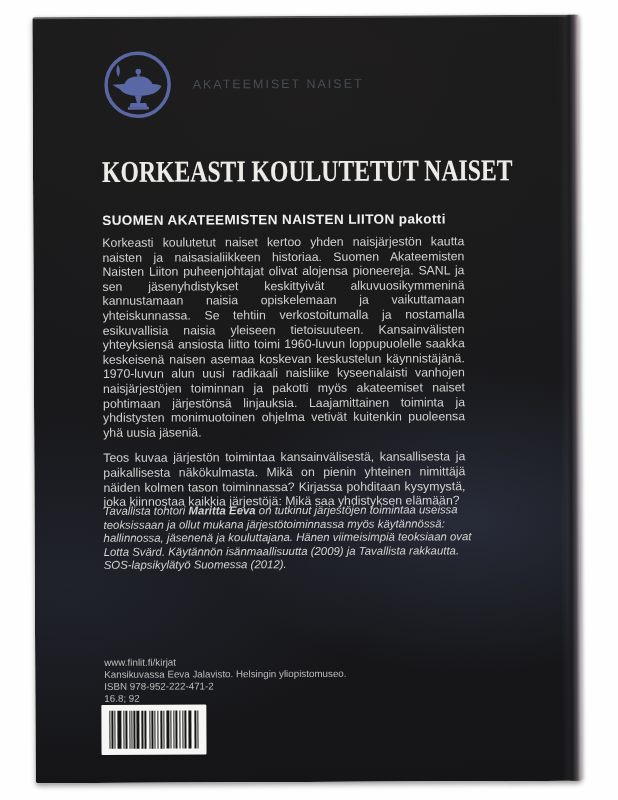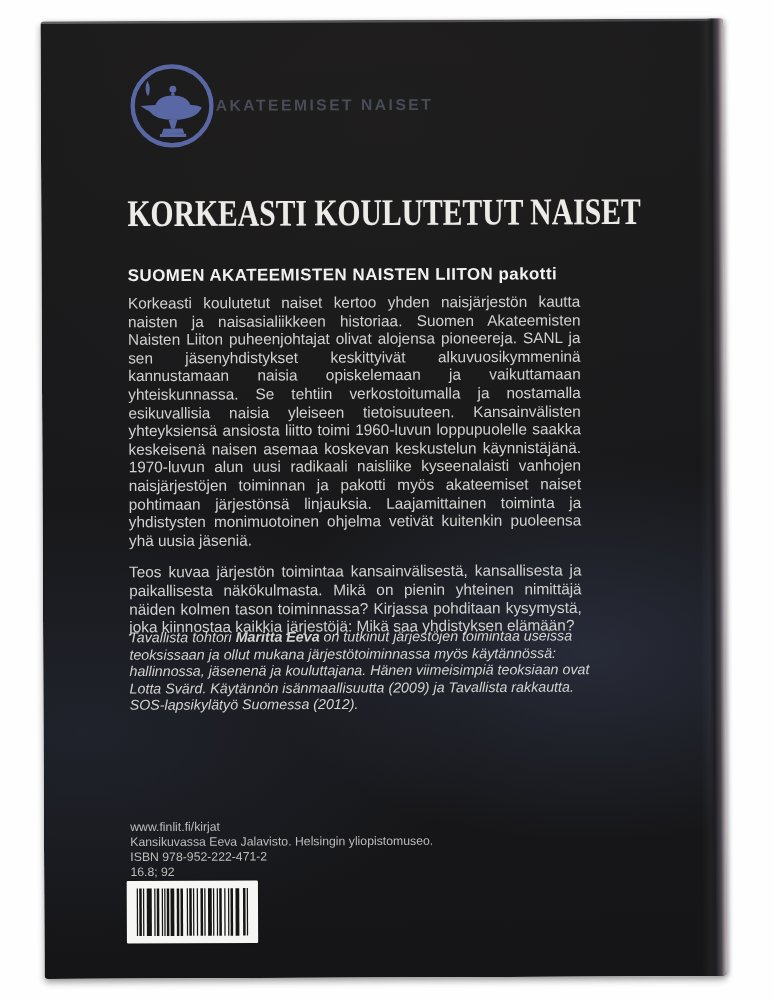--- a/index.html
+++ b/index.html
@@ -37,22 +37,22 @@
       rgba(205,195,200,0.95) 100%);
   }
   .edge-top{
     position:absolute;left:0;right:0;top:0;height:2px;
     background:linear-gradient(90deg,rgba(200,200,205,0.4),rgba(140,140,150,0.35));
     border-radius:3px 3px 0 0;
   }
   
   .logo{position:absolute;left:70px;top:33px;display:flex;align-items:center;}
   .logo svg{display:block;}
-  .logo-text{color:#474c56;letter-spacing:2px;
-    font-size:12.5px;line-height:18.5px;font-weight:700;}
+  .logo-text{margin-left:20px;color:#474c56;letter-spacing:2px;
+    font-size:12.5px;line-height:18.5px;font-weight:400;}
   
   .title{
     position:absolute;left:69px;top:138px;margin:0;
     color:#edebe7;
     font-family:"Liberation Serif", serif;
     font-weight:bold;
     font-size:30px;
     letter-spacing:0px;
     white-space:nowrap;
     transform:scaleX(0.79);

